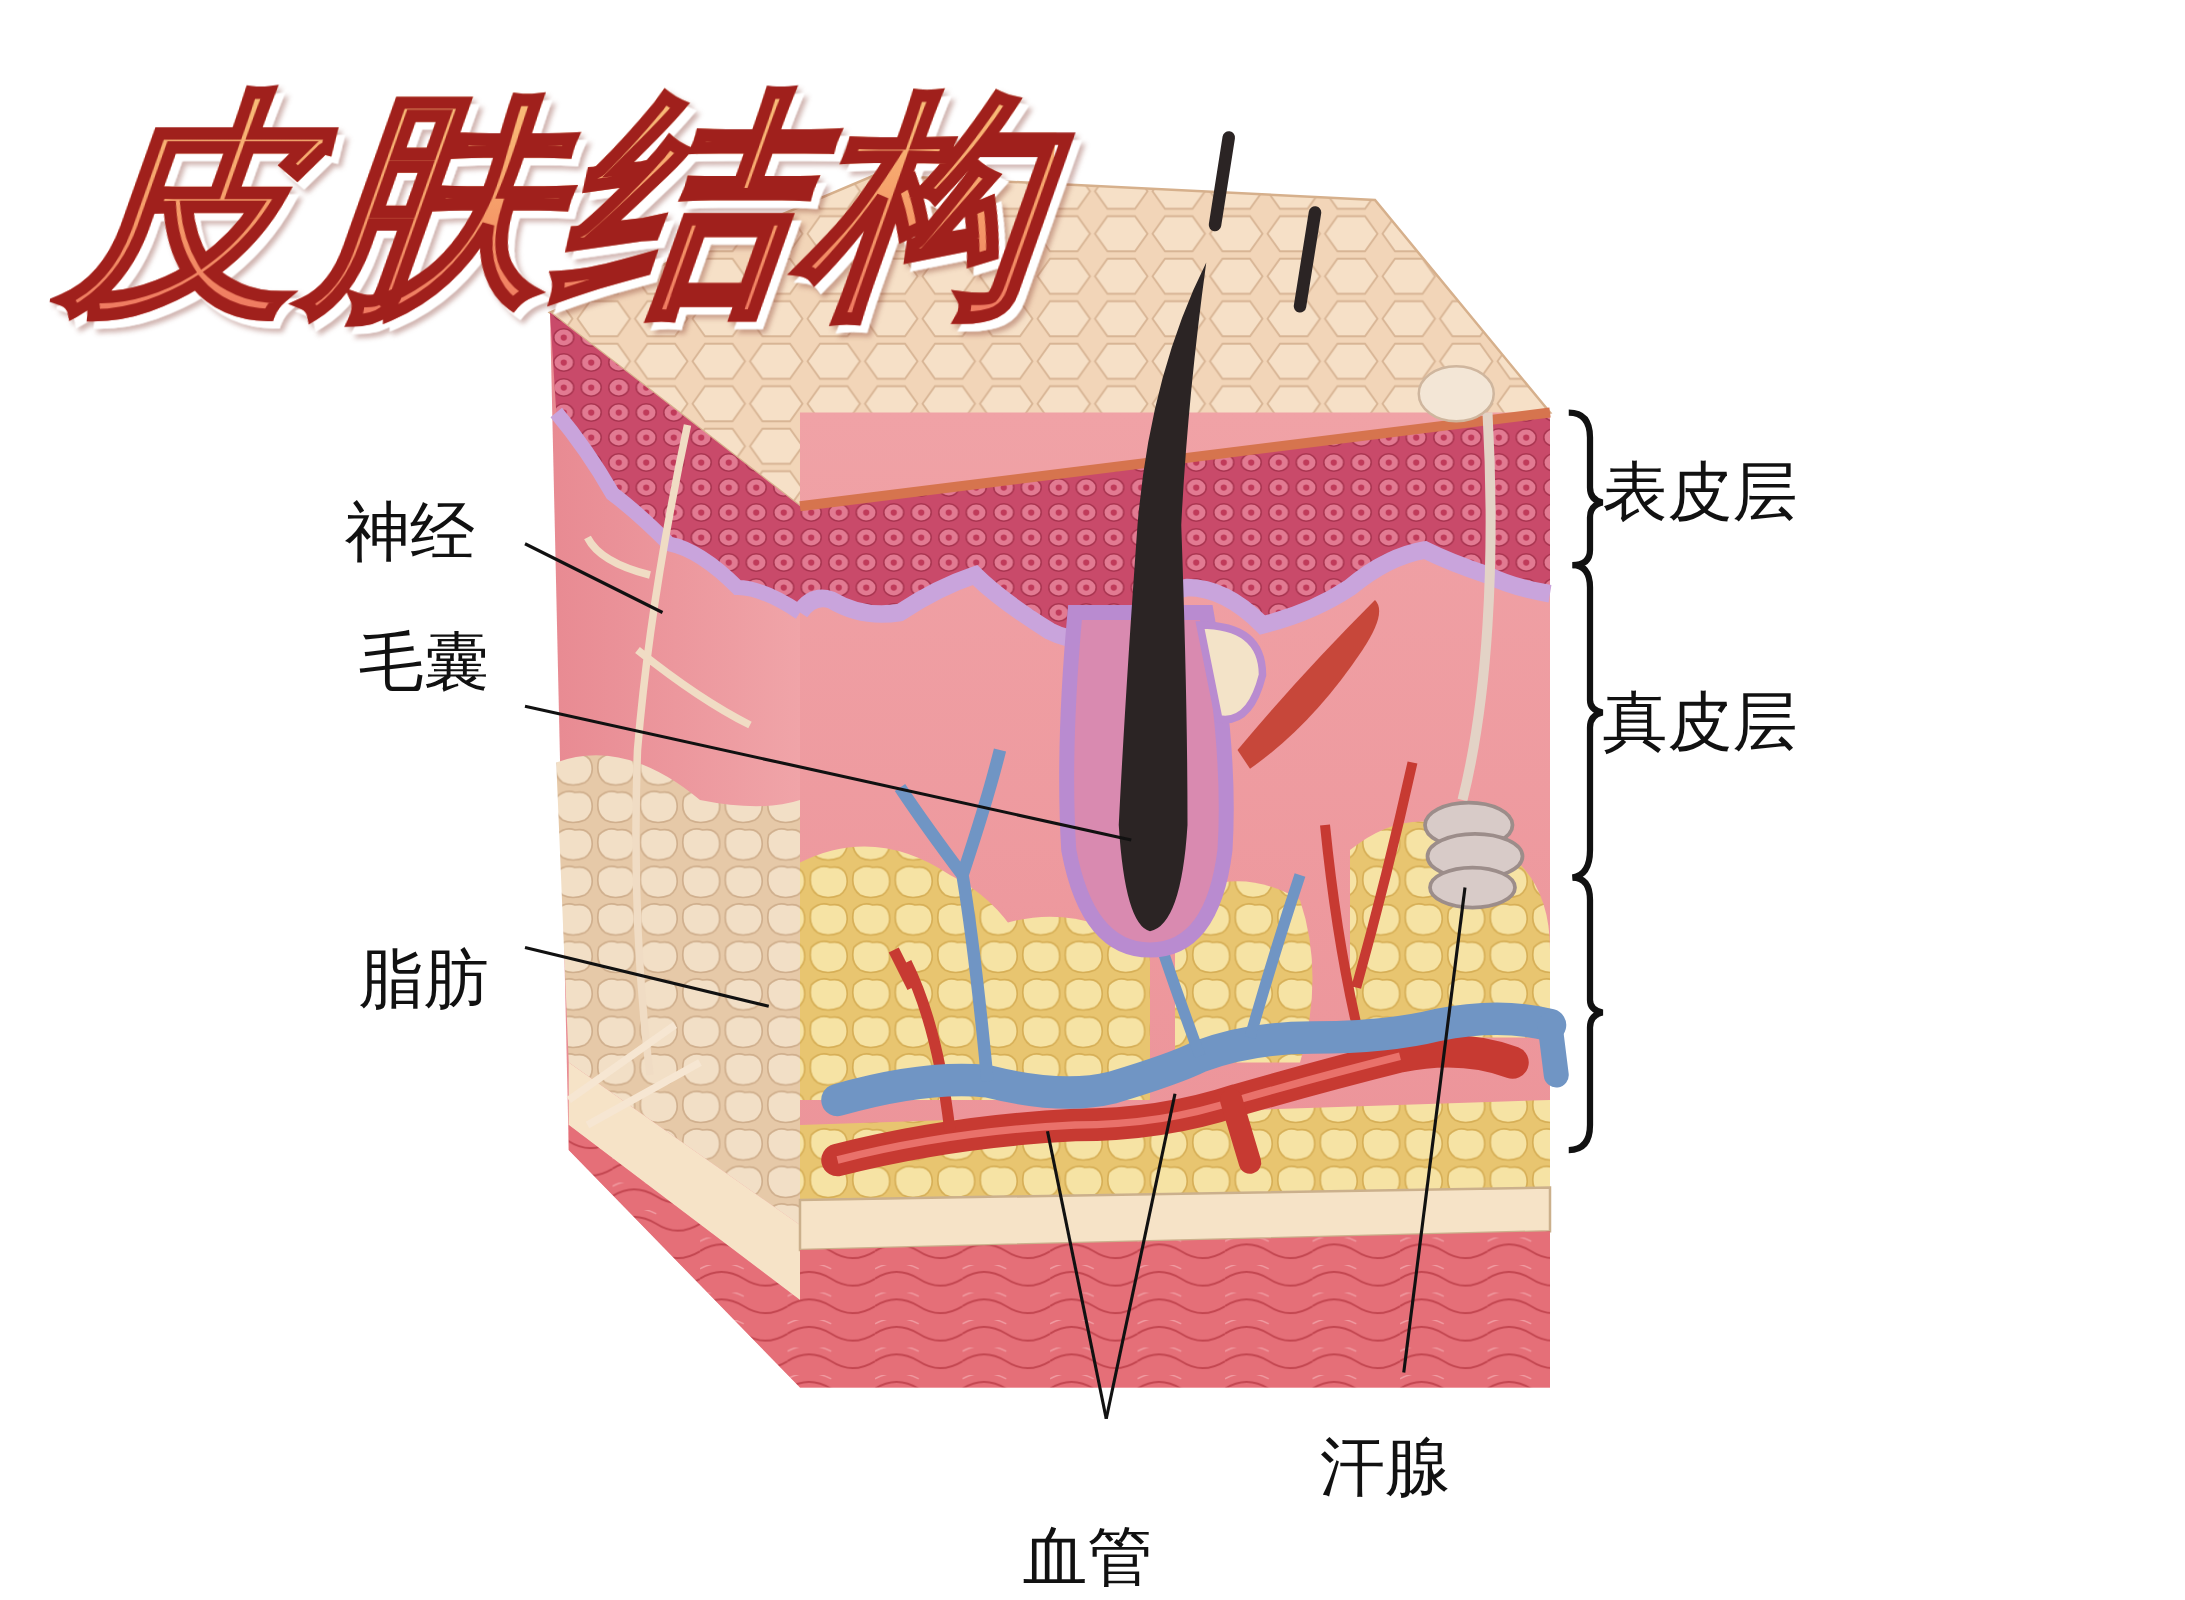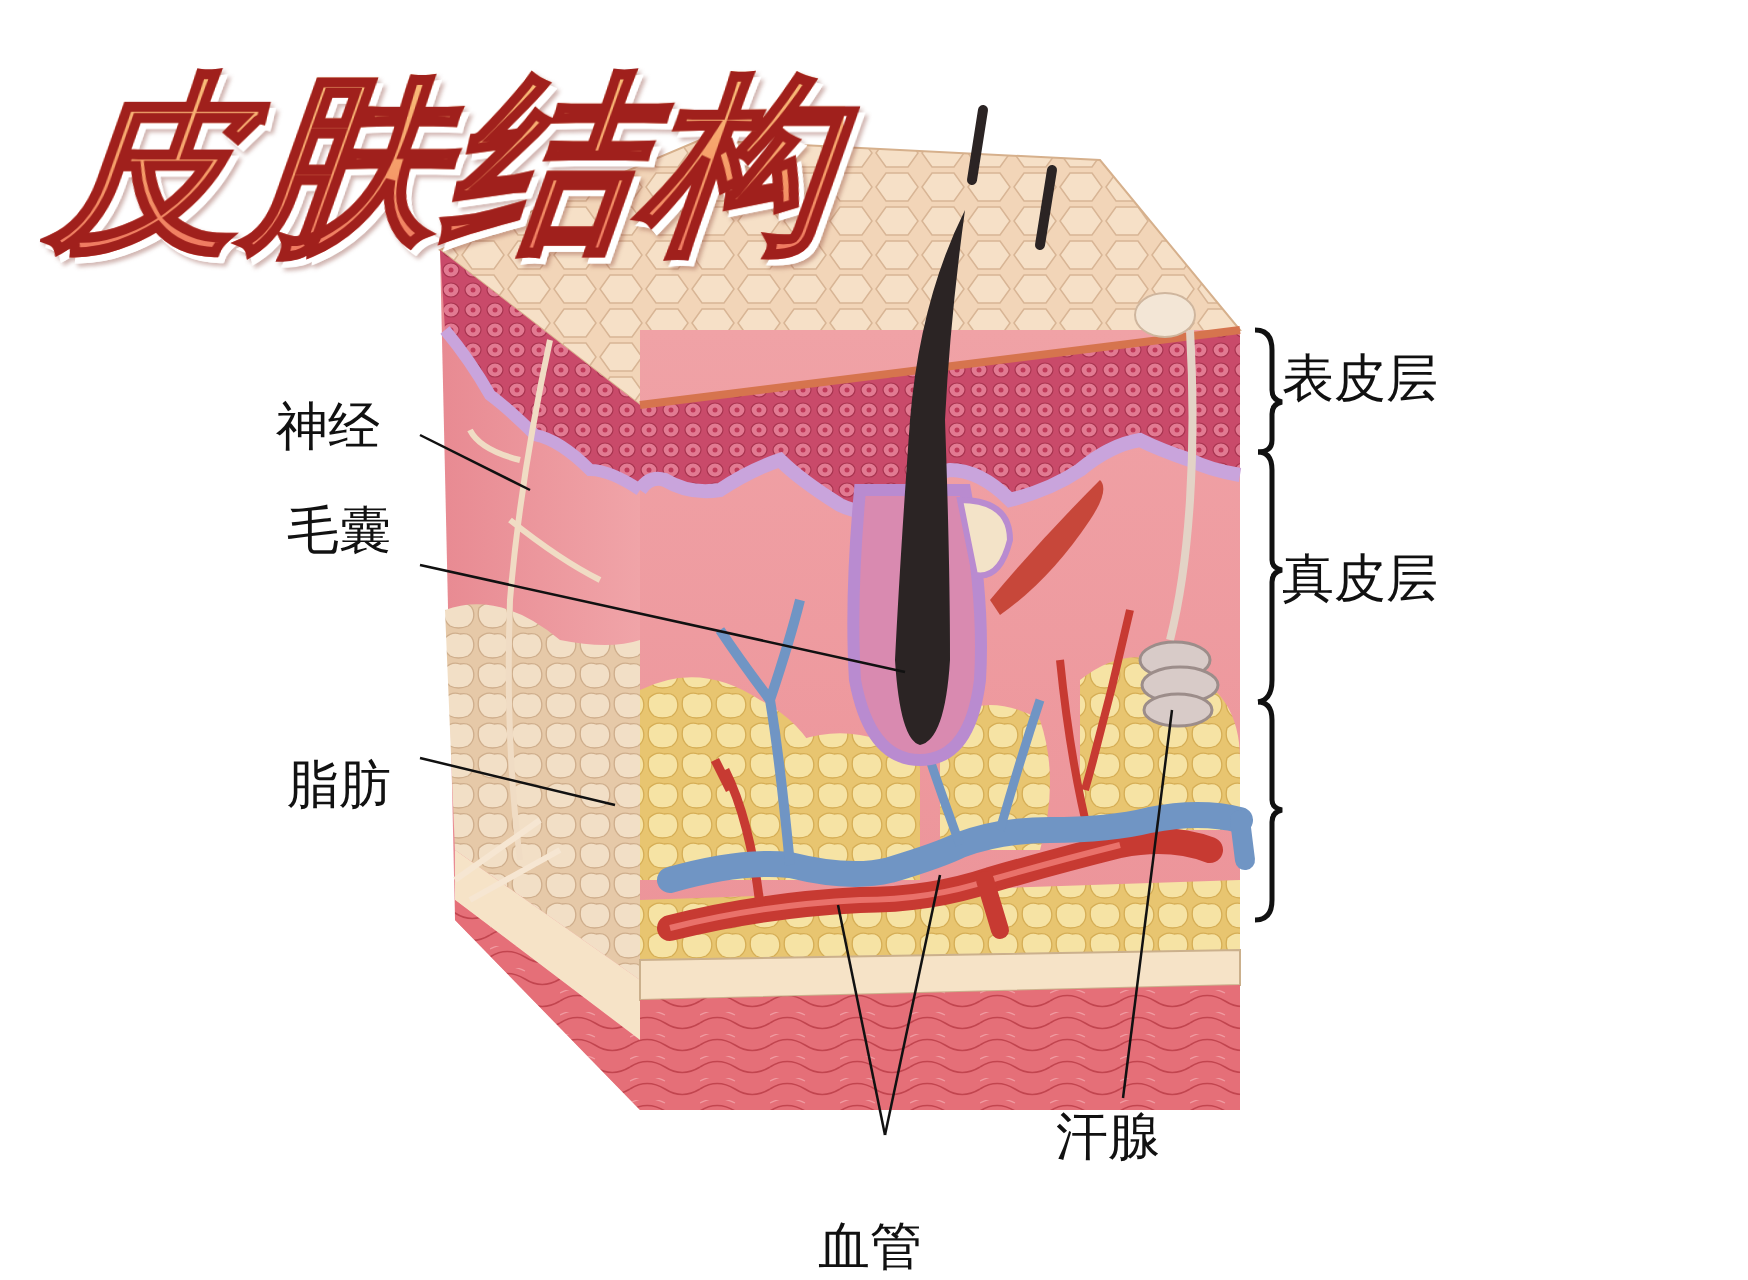--- a/index.html
+++ b/index.html
@@ -140,19 +140,19 @@
       <line x1="885" y1="1135" x2="838" y2="905"></line>
       <line x1="885" y1="1135" x2="940" y2="875"></line>
       <line x1="1123" y1="1098" x2="1172" y2="710"></line>
     </g>
   </svg>
 
   <div class="label" style="left:276px;top:400px">神经</div>
   <div class="label" style="left:287px;top:504px">毛囊</div>
   <div class="label" style="left:287px;top:758px">脂肪</div>
 
-  <div class="label" style="left:1282px;top:352px">表皮层</div>
+  <div class="label" style="left:1282px;top:368px">表皮层</div>
   <div class="label" style="left:1282px;top:552px">真皮层</div>
 
   <div class="label" style="left:818px;top:1220px">血管</div>
-  <div class="label" style="left:1056px;top:1110px">汗腺</div>
+  <div class="label" style="left:1056px;top:1148px">汗腺</div>
 
 </div>
 
 </body></html>

